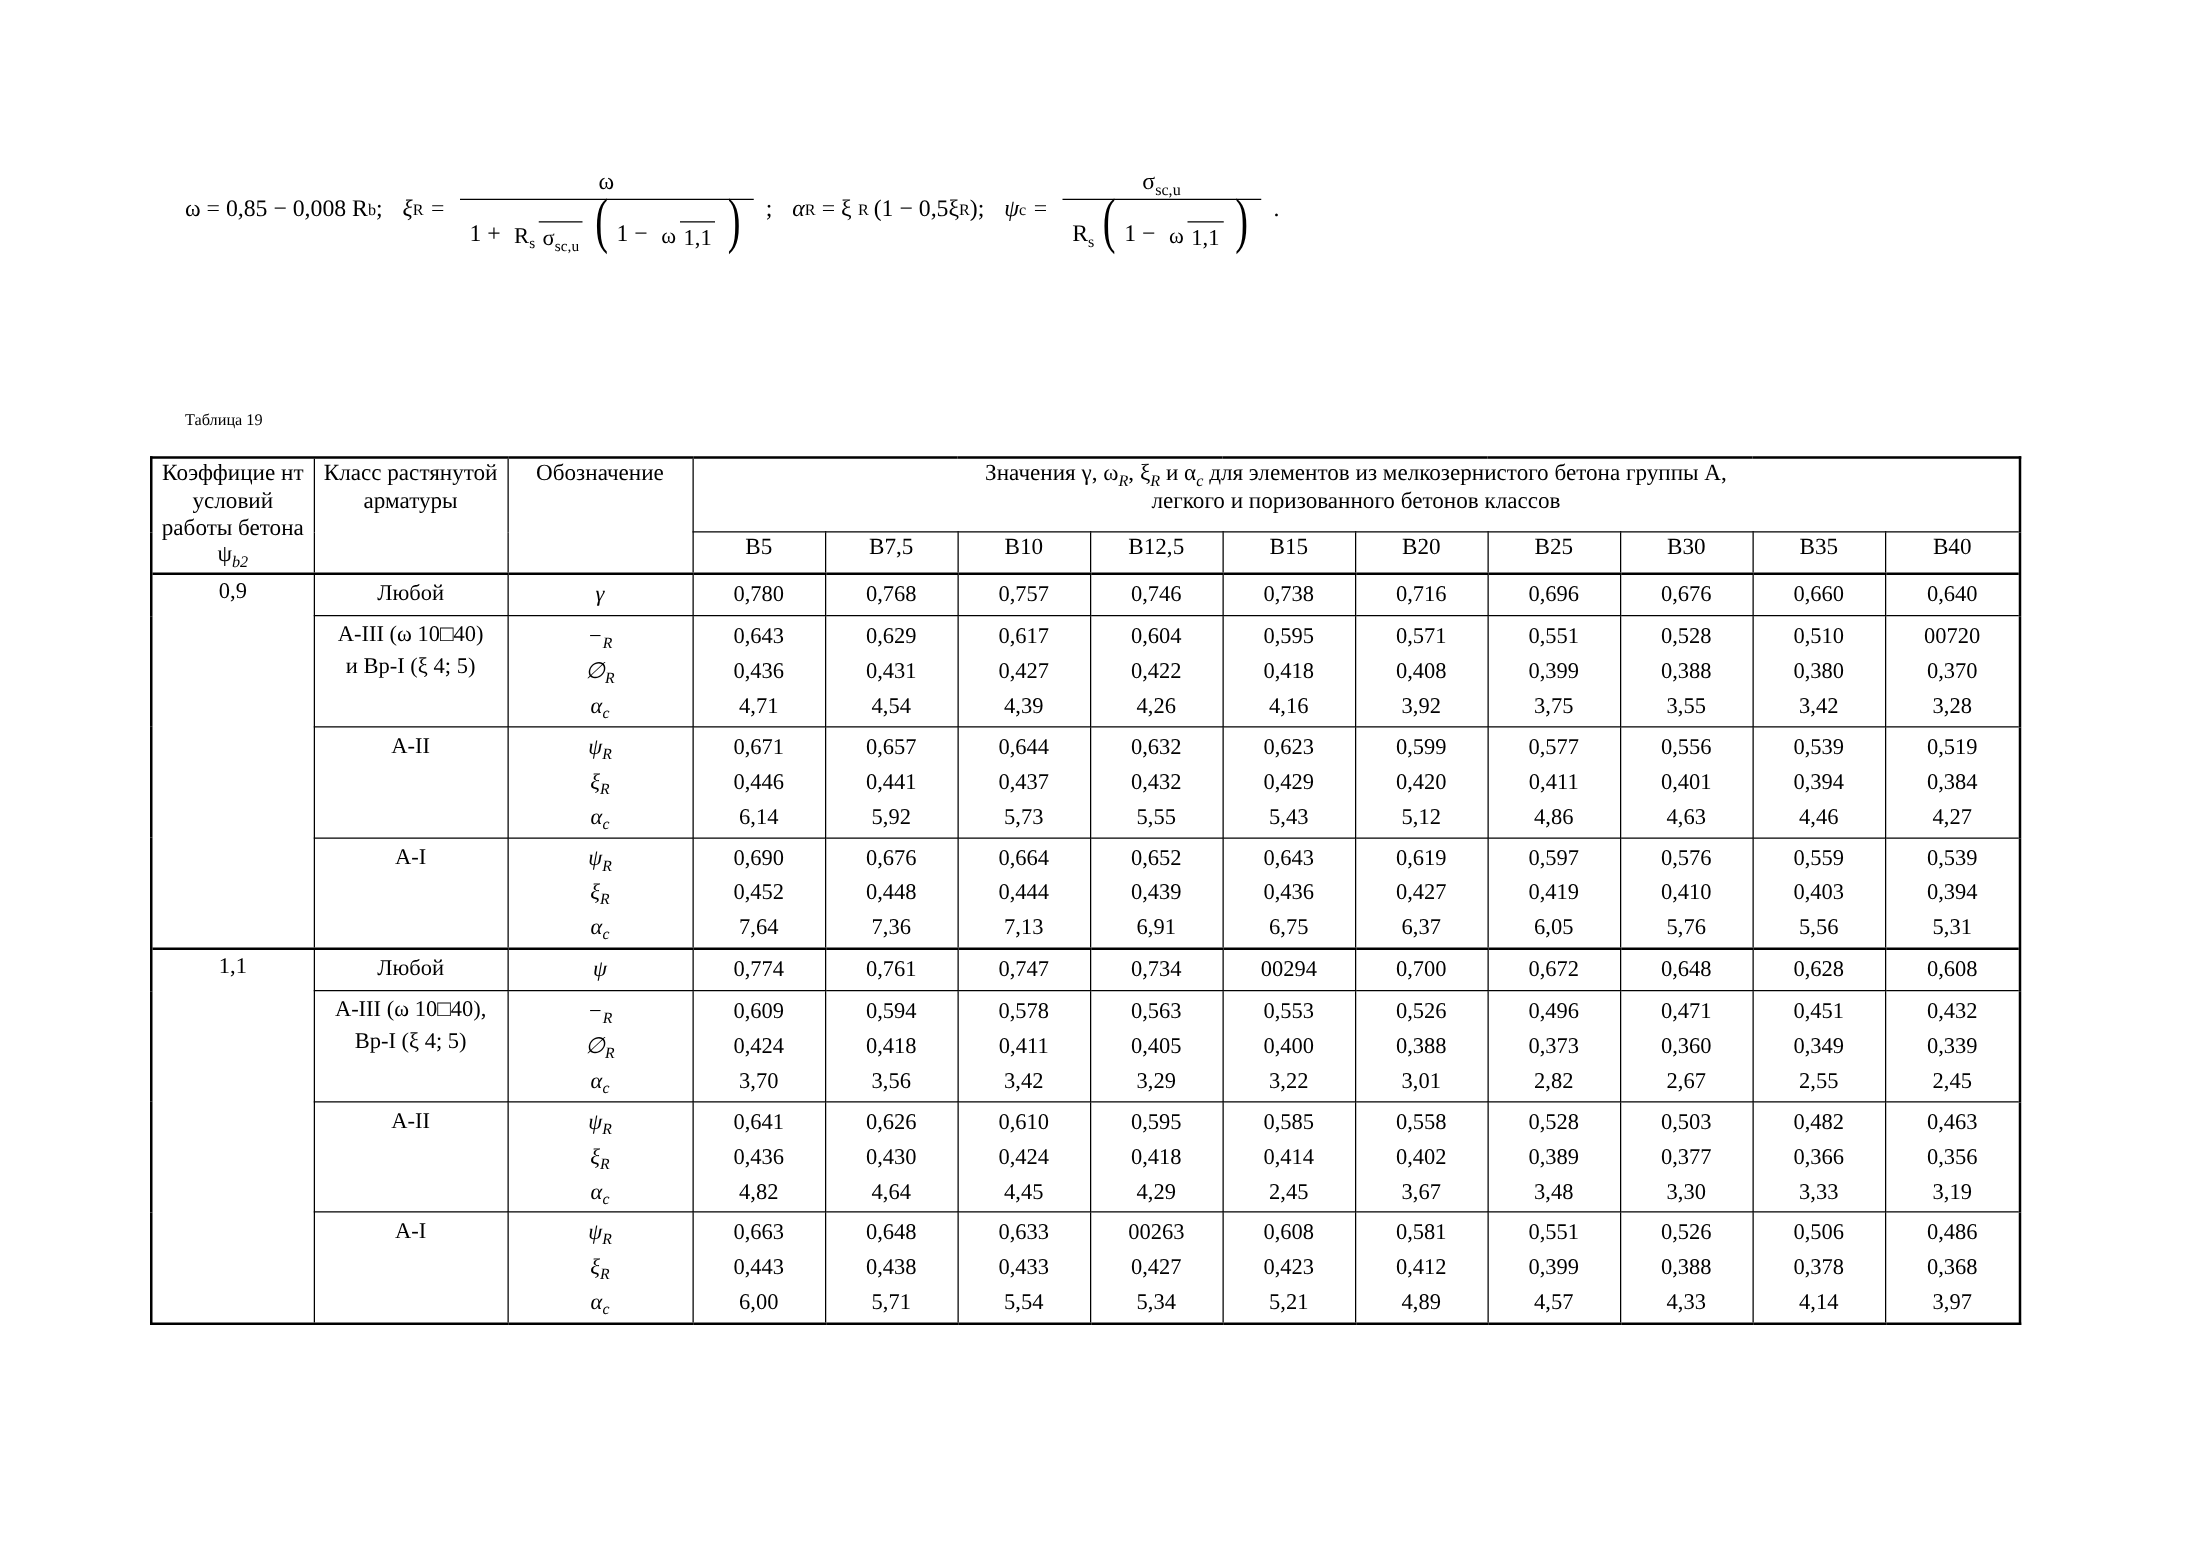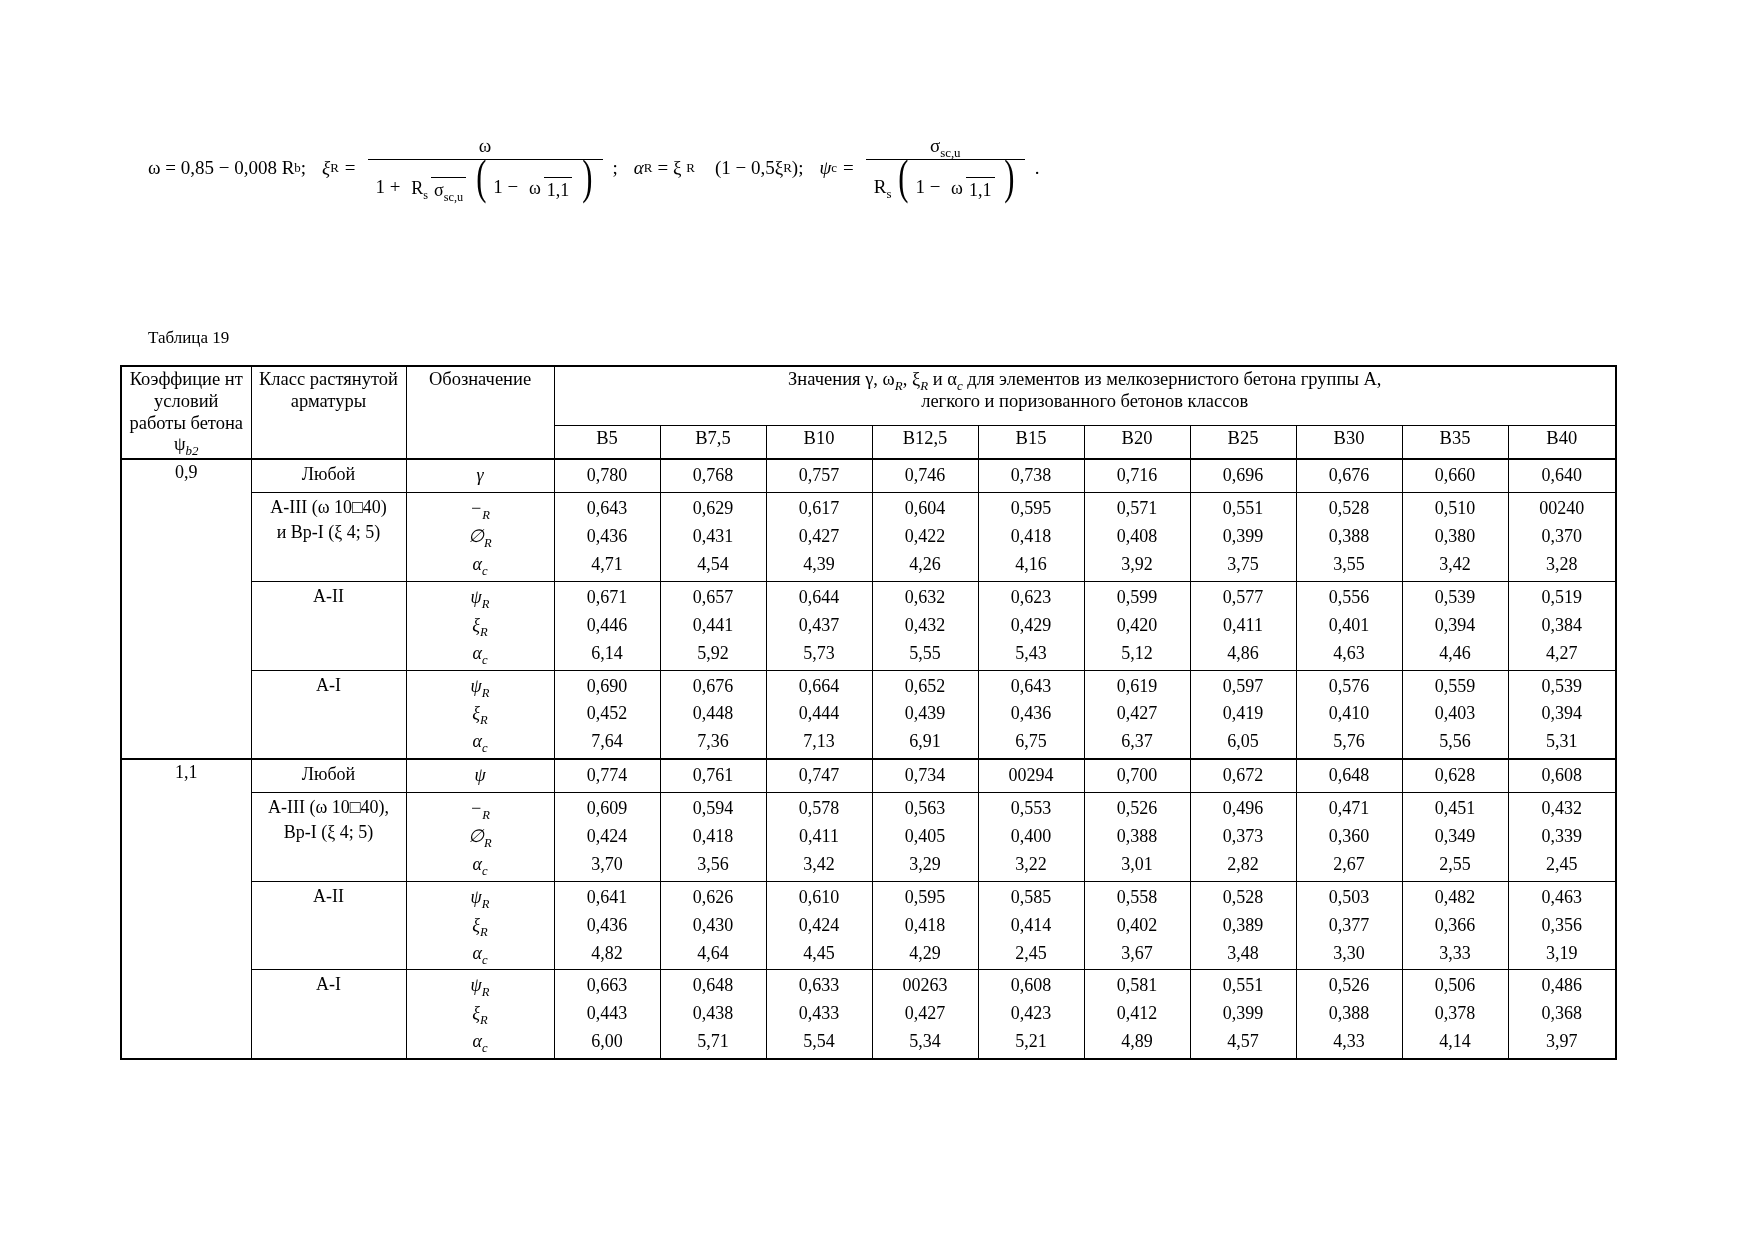--- a/index.html
+++ b/index.html
@@ -80,21 +80,21 @@
   .note {
     position: absolute;
     left: 148px;
     top: 275px;
     font-size: 19.5px;
   }
   .table-caption {
     position: absolute;
     left: 148px;
     top: 328px;
-    font-size: 17px;
+    font-size: 13px;
   }
 
   
   .table-wrap {
     position: absolute;
     left: 120px;
     top: 365px;
     width: 1564px;
   }
   table.t19 {
@@ -176,21 +176,21 @@
         </span>
       </span>
       <span style="margin-left:4px">;</span>
     </span>
 
     <span class="seg">
       <span class="it">α</span>
         <span class="sub">R</span>
       <span style="margin:0 5px">= ξ</span>
         <span class="sub">R</span>
-      <span style="margin-left:20px">(1 − 0,5ξ</span>
+      <span style="margin-left:4px">(1 − 0,5ξ</span>
         <span class="sub">R</span>
         <span>);</span>
     </span>
 
     <span class="seg">
       <span class="it">ψ</span>
         <span class="sub">c</span>
       <span style="margin:0 6px">=</span>
       <span class="frac">
         <span class="num"><span>σ</span><span class="sub">sc,u</span></span>
@@ -346,21 +346,21 @@
               <div>0,528</div>
               <div>0,388</div>
               <div>3,55</div>
             </td>
             <td class="num-cell stack">
               <div>0,510</div>
               <div>0,380</div>
               <div>3,42</div>
             </td>
             <td class="num-cell stack outer-right">
-              <div>00240</div>
+              <div>00720</div>
               <div>0,370</div>
               <div>3,28</div>
             </td>
           </tr>
           <tr>
             <td class="classcol">
               <div>А-II</div>
             </td>
             <td class="symcol">
               <div><span class="it">ψ</span><span class="italic-sub">R</span></div>

